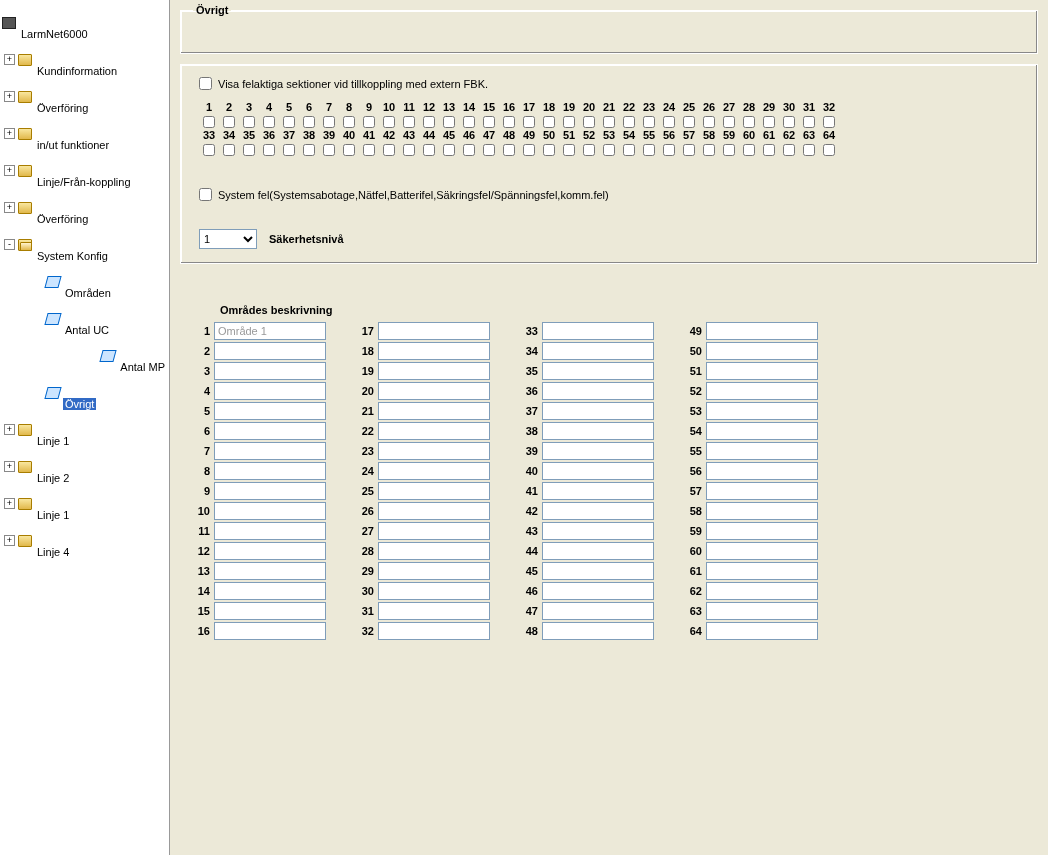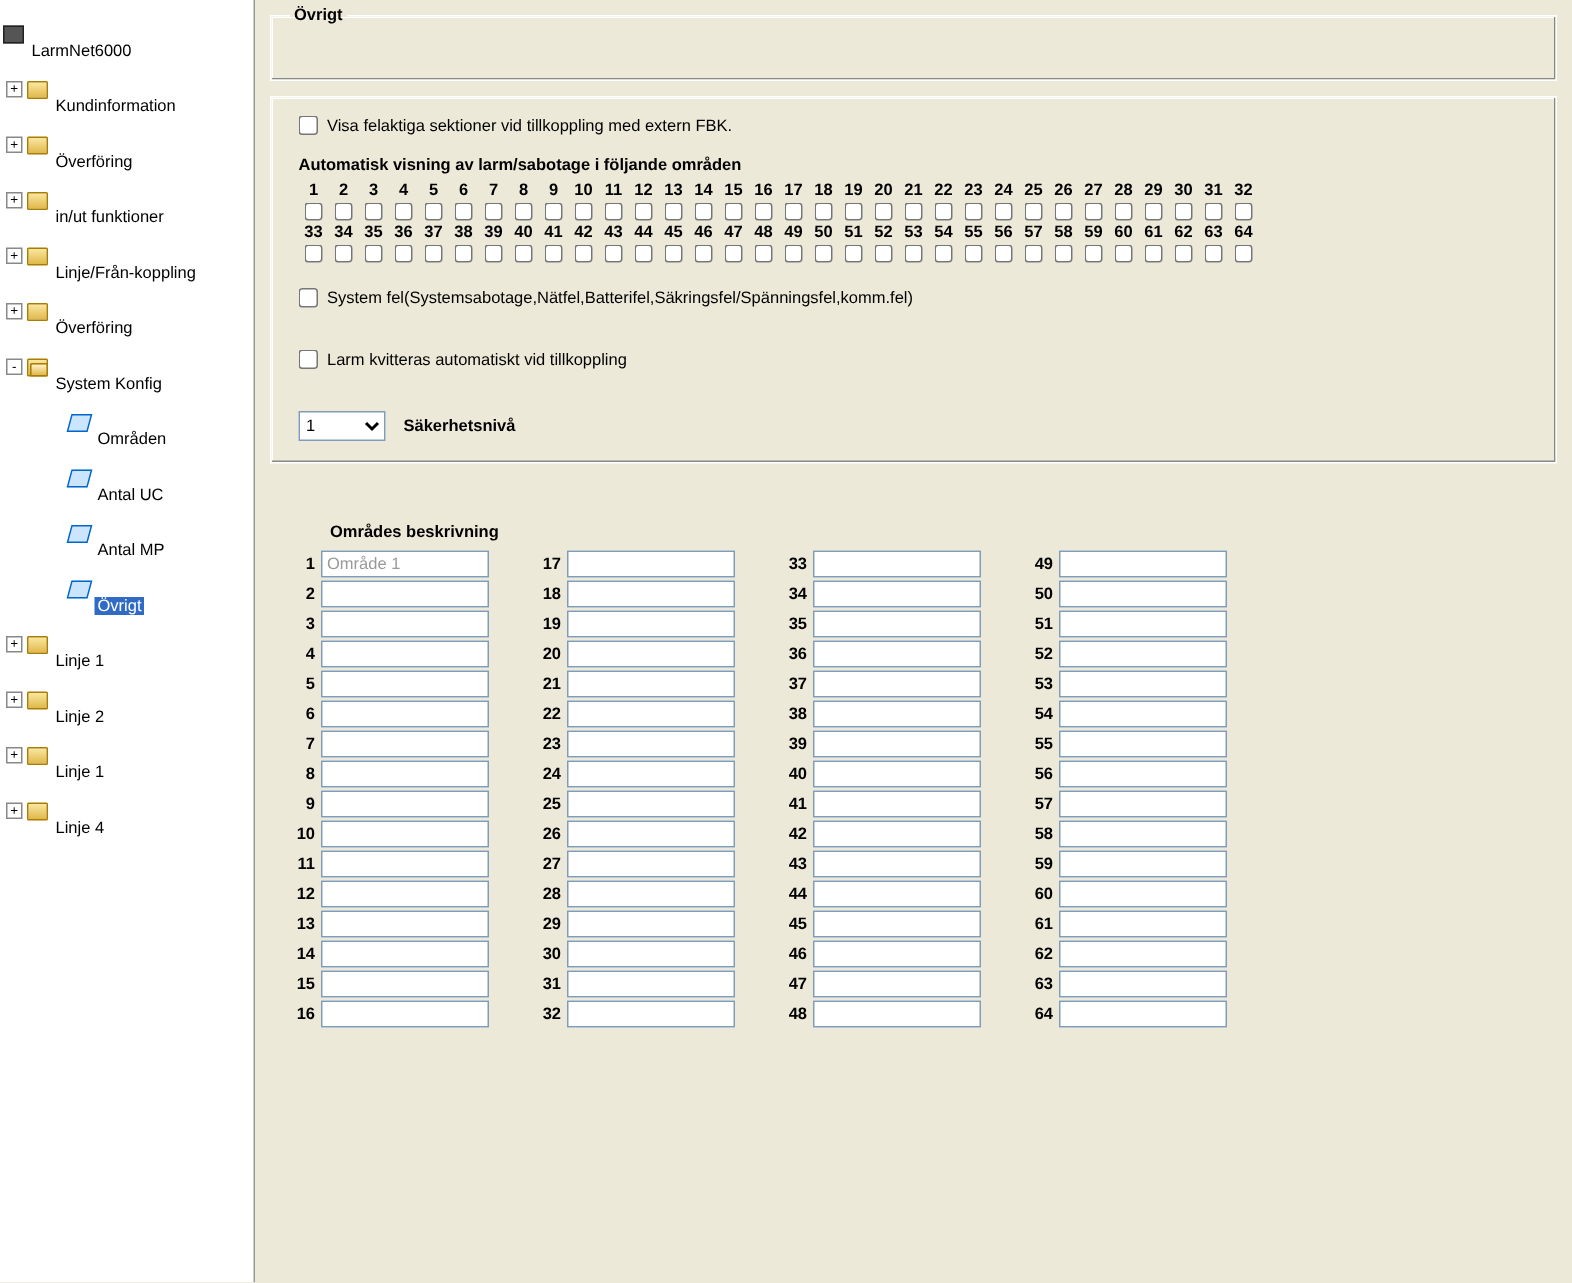--- a/index.html
+++ b/index.html
@@ -243,21 +243,21 @@
       <div class="tree-item" style="padding-left: 30px;">
         <span class="expander none"></span>
         <span class="icon leaf-icon"></span>
         <span class="tree-label">Områden</span>
       </div>
       <div class="tree-item" style="padding-left: 30px;">
         <span class="expander none"></span>
         <span class="icon leaf-icon"></span>
         <span class="tree-label">Antal UC</span>
       </div>
-      <div class="tree-item" style="padding-left: 30px;">
+      <div class="tree-item" style="padding-left: 30px; justify-content: flex-end;">
         <span class="expander none"></span>
         <span class="icon leaf-icon"></span>
         <span class="tree-label">Antal MP</span>
       </div>
       <div class="tree-item" style="padding-left: 30px;">
         <span class="expander none"></span>
         <span class="icon leaf-icon"></span>
         <span class="tree-label selected">Övrigt</span>
       </div>
       <div class="tree-item" style="padding-left: 2px;">
@@ -289,21 +289,20 @@
     <legend>Övrigt</legend>
   </fieldset>
 
   <fieldset class="panel">
 
     <div class="chkline">
       <input type="checkbox" style="">
       <label>Visa felaktiga sektioner vid tillkoppling med extern FBK.</label>
     </div>
 
-    <div class="gridlabel">Automatisk visning av larm/sabotage i följande områden</div>
 
     <div class="chk-grid">
       <div class="chk-row" id="num-row-1">
           <div class="chk-cell">1</div>
           <div class="chk-cell">2</div>
           <div class="chk-cell">3</div>
           <div class="chk-cell">4</div>
           <div class="chk-cell">5</div>
           <div class="chk-cell">6</div>
           <div class="chk-cell">7</div>
@@ -430,29 +429,25 @@
           <div class="chk-cell"><input type="checkbox" style=""></div>
           <div class="chk-cell"><input type="checkbox" style=""></div>
           <div class="chk-cell"><input type="checkbox" style=""></div>
           <div class="chk-cell"><input type="checkbox" style=""></div>
           <div class="chk-cell"><input type="checkbox" style=""></div>
           <div class="chk-cell"><input type="checkbox" style=""></div>
           <div class="chk-cell"><input type="checkbox" style=""></div>
         </div>
     </div>
 
-    <div class="chkline" style="margin-top:16px;align-items:flex-end;">
+    <div class="chkline" style="margin-top:32px;align-items:flex-end;">
       <input type="checkbox" style="">
       <label>System fel(Systemsabotage,Nätfel,Batterifel,Säkringsfel/Spänningsfel,komm.fel)</label>
     </div>
 
-    <div class="chkline" style="margin-top:28px;">
-      <input type="checkbox" style="">
-      <label>Larm kvitteras automatiskt vid tillkoppling</label>
-    </div>
 
     <div class="selline" style="margin-top:28px;">
       <select>
         <option>1</option>
       </select>
       <label>Säkerhetsnivå</label>
     </div>
 
   </fieldset>
 

